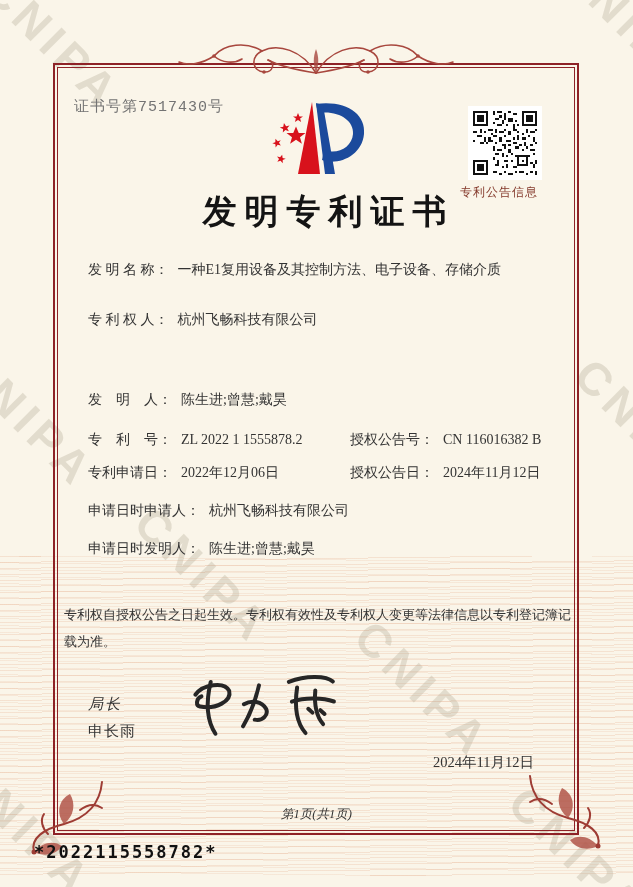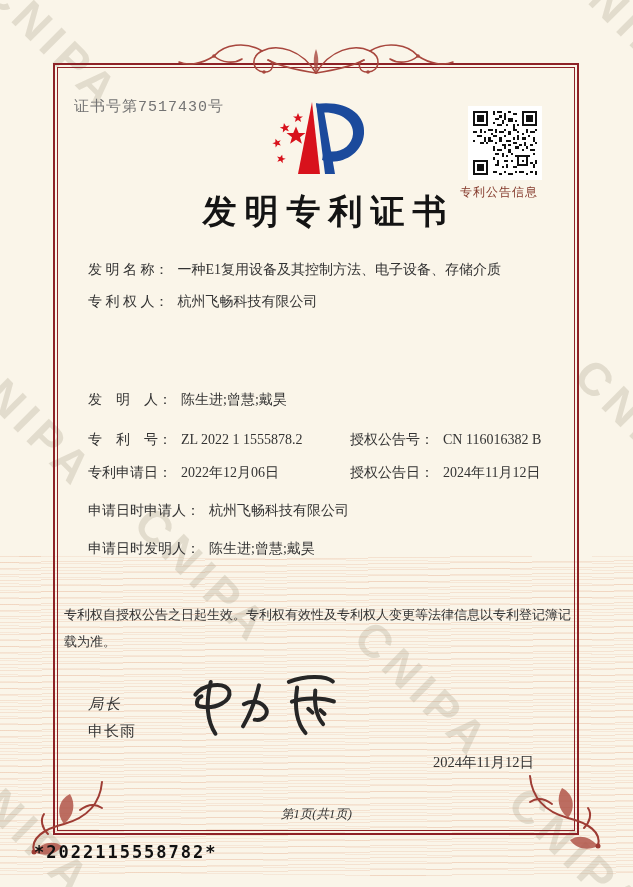--- a/index.html
+++ b/index.html
@@ -135,21 +135,21 @@
       </g>
     </svg>
   </div>
   <div class="qr-label">专利公告信息</div>
 
   <div class="title">发明专利证书</div>
 
   <div class="row" style="top:261px">
     <span class="lbl">发 明 名 称：</span><span class="val">一种E1复用设备及其控制方法、电子设备、存储介质</span>
   </div>
-  <div class="row" style="top:293px">
+  <div class="row" style="top:311px">
     <span class="lbl">专 利 权 人：</span><span class="val">杭州飞畅科技有限公司</span>
   </div>
   <div class="row" style="top:391px">
     <span class="lbl">发　明　人：</span><span class="val">陈生进;曾慧;戴昊</span>
   </div>
   <div class="row" style="top:431px">
     <span class="lbl">专　利　号：</span><span class="val">ZL 2022 1 1555878.2</span>
   </div>
   <div class="row row2" style="top:431px">
     <span class="lbl">授权公告号：</span><span class="val">CN 116016382 B</span>

